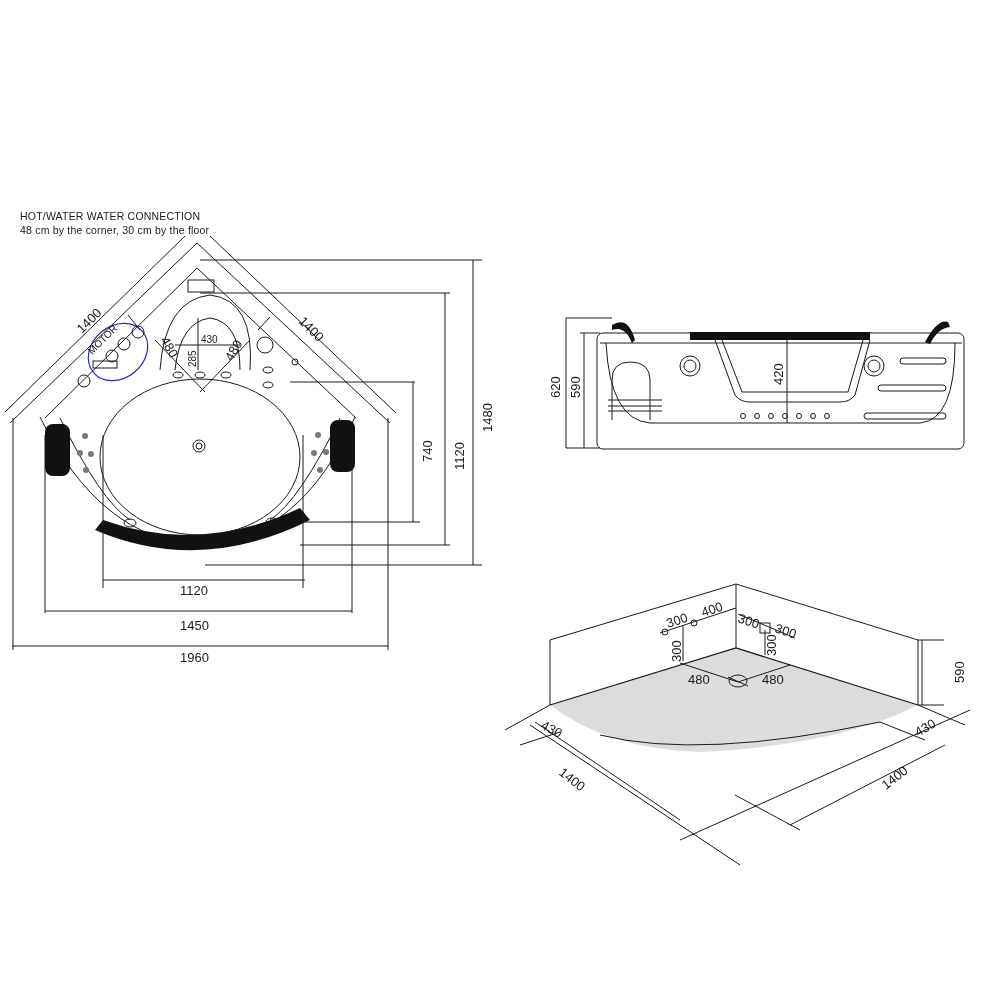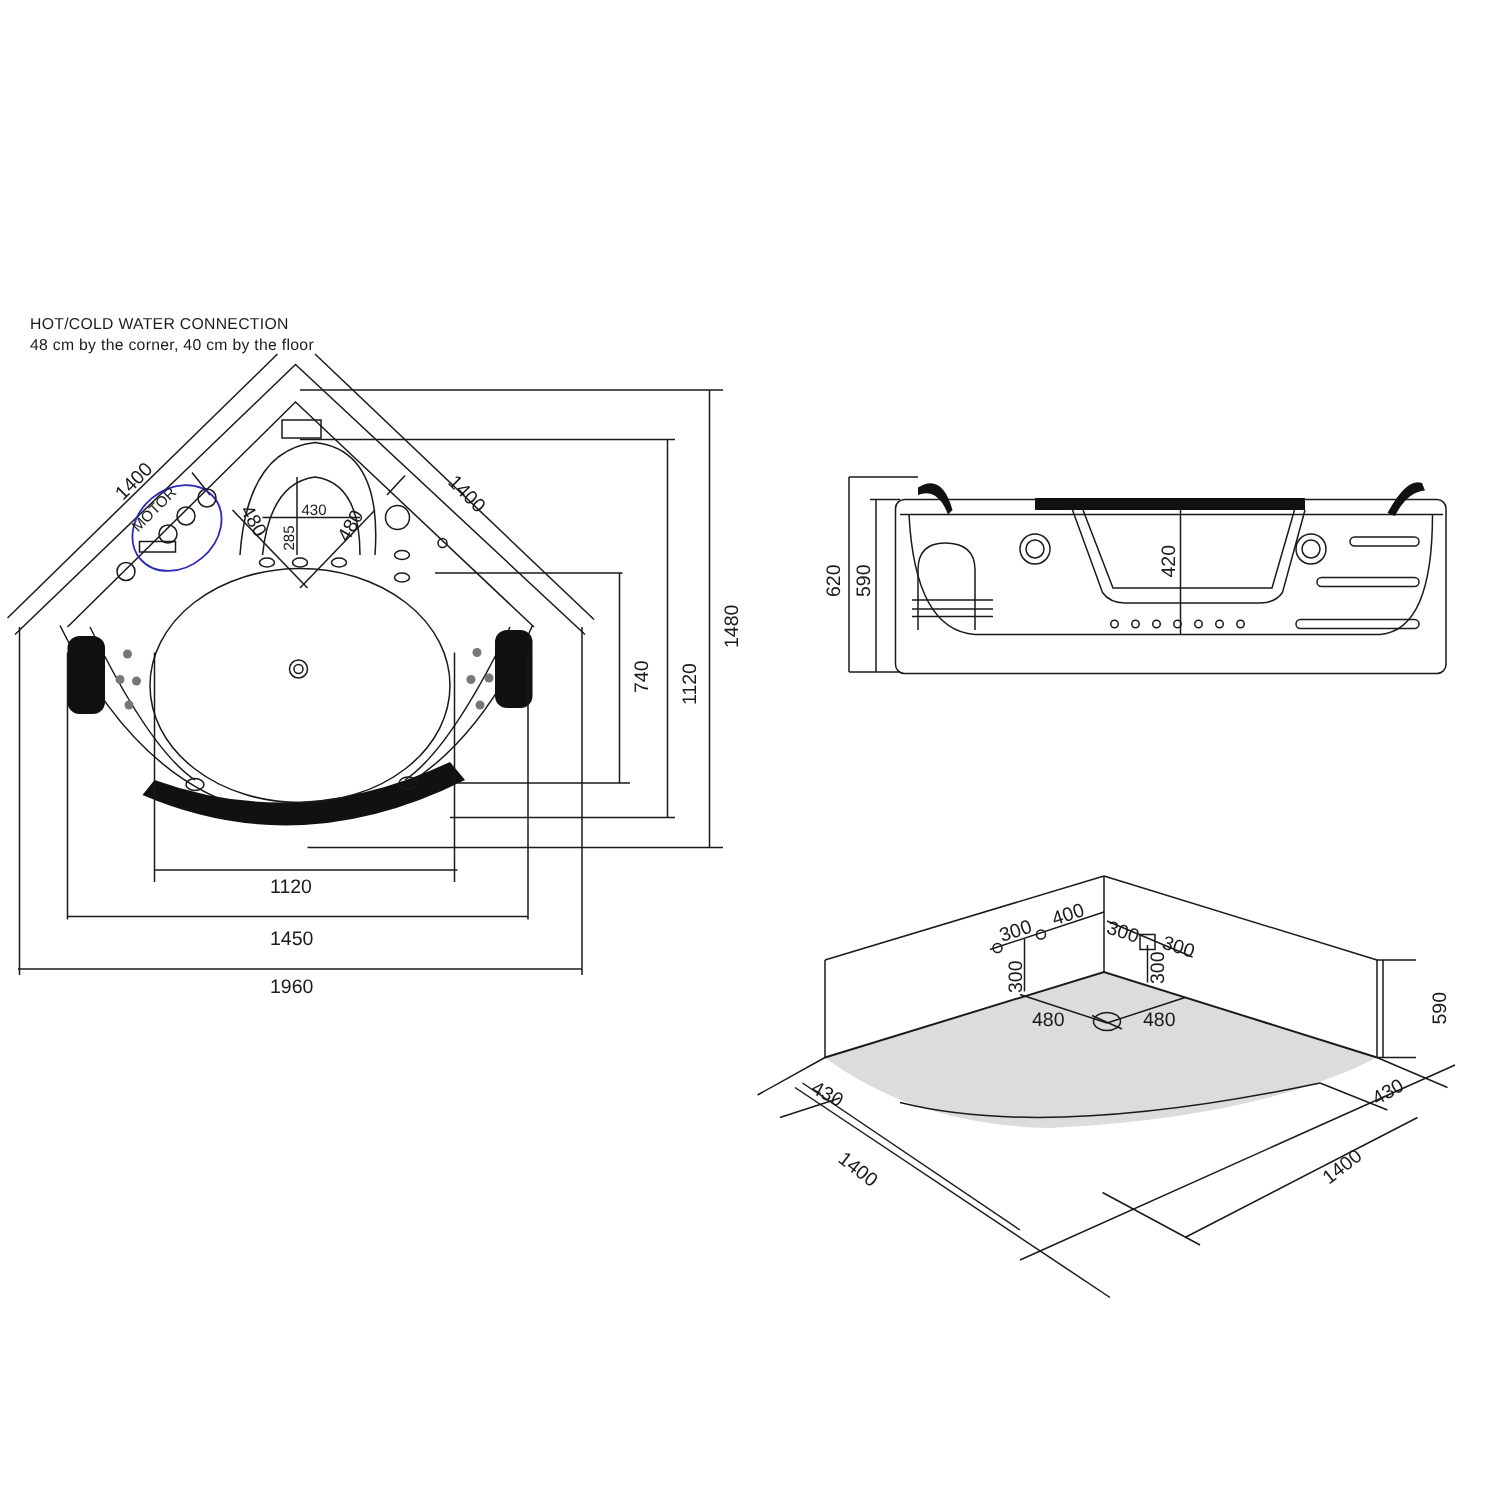--- a/index.html
+++ b/index.html
@@ -8,22 +8,22 @@
   svg{position:absolute;left:0;top:0;}
   .ln{stroke:#1a1a1a;stroke-width:1;fill:none;}
   .th{stroke:#1a1a1a;stroke-width:1.3;fill:none;}
   .dim{font-family:"Liberation Sans",sans-serif;font-size:13px;fill:#1a1a1a;}
   .dsm{font-family:"Liberation Sans",sans-serif;font-size:10px;fill:#1a1a1a;}
 </style>
 </head>
 <body>
 
 <div class="note">
-  <div>HOT/COLD WATER CONNECTION</div>
-  <div>48 cm by the corner, 40 cm by the floor</div>
+  <div>HOT/WATER WATER CONNECTION</div>
+  <div>48 cm by the corner, 30 cm by the floor</div>
 </div>
 
 <svg width="1000" height="1000" viewBox="0 0 1000 1000">
 
   <g>
 
     <path class="ln" d="M10 423 L197 243 L390 423"></path>
     <path class="ln" d="M45 418 L197 268 L356 418"></path>
     <path class="ln" d="M5 412 L185 236"></path>
     <path class="ln" d="M210 236 L396 413"></path>

